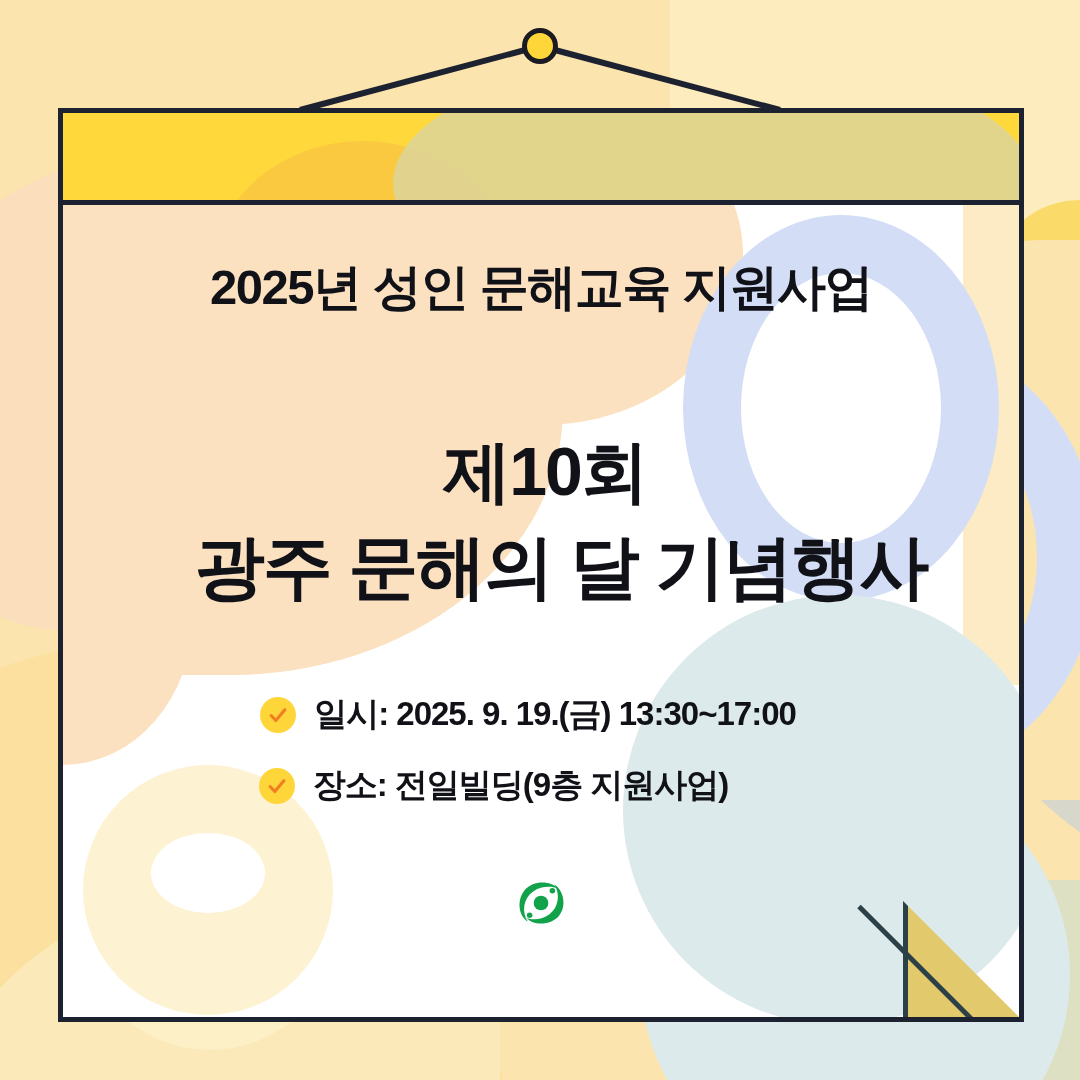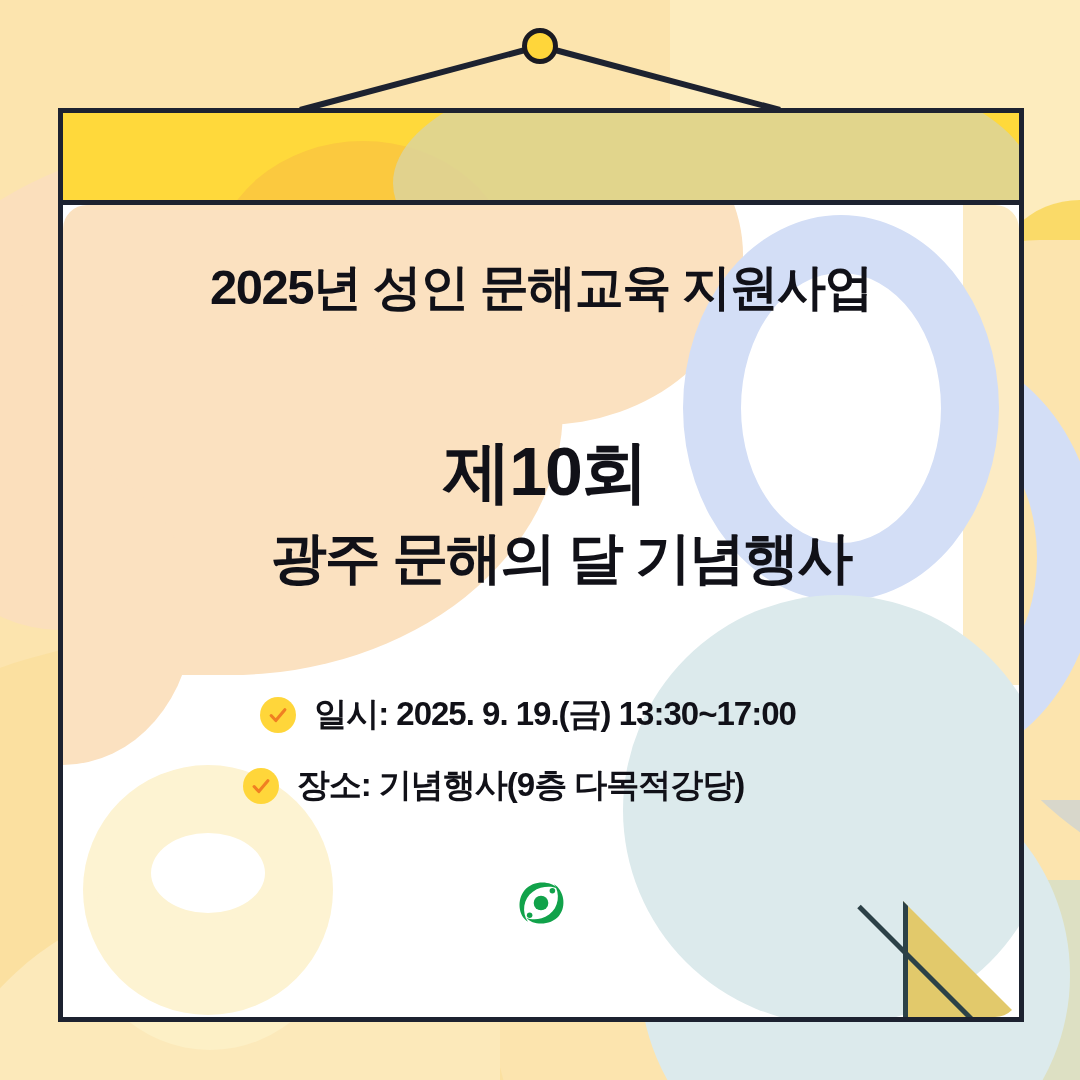--- a/index.html
+++ b/index.html
@@ -254,21 +254,20 @@
     background: #DCD49B;
     border-radius: 50%;
     opacity: .85;
   }
 
   .card-body {
     position: relative;
     height: 812px;
     background: #ffffff;
     overflow: hidden;
-    border-radius: 24px;
   }
   
   .inc {
     position: absolute;
     pointer-events: none;
   }
   .inc-peach-l {
     left: -200px;
     top: -90px;
     width: 700px;
@@ -384,21 +383,21 @@
     position: absolute;
     left: 8px;
     right: 0;
     top: 220px;
     font-size: 68px;
     font-weight: 900;
     line-height: 1.38;
     letter-spacing: -2px;
   }
   .title .line2 {
-    font-size: 56px;
+    font-size: 70px;
     display: block;
     margin-left: 32px;
   }
 
   .details {
     position: absolute;
     left: 0;
     right: 0;
     top: 487px;
     display: flex;
@@ -517,21 +516,21 @@
             </span>
             <span>일시: 2025. 9. 19.(금) 13:30~17:00</span>
           </div>
 
           <div class="detail-row row-place">
             <span class="check">
               <svg width="22" height="22" viewBox="0 0 24 24" aria-hidden="true">
                 <path d="M4.5 12.6 L9.6 18 L19.5 6.2" fill="none" stroke="#F07F22" stroke-width="3.4" stroke-linecap="round" stroke-linejoin="round"></path>
               </svg>
             </span>
-            <span>장소: 기념행사(9층 다목적강당)</span>
+            <span>장소: 전일빌딩(9층 지원사업)</span>
           </div>
 
         </div>
 
         <div class="org">
           <svg class="org-logo" viewBox="0 0 64 64">
             <path d="M52 14 C44 4, 22 4, 12 16 C2 28, 4 48, 16 55 C8 44, 10 26, 22 18 C32 11, 45 11, 52 14 Z" fill="#11A24A"></path>
             <path d="M14 50 C22 60, 44 60, 54 48 C64 36, 60 16, 48 9 C56 20, 54 38, 42 46 C32 53, 21 53, 14 50 Z" fill="#11A24A"></path>
             <circle cx="32" cy="32" r="9" fill="#11A24A"></circle>
             <circle cx="46" cy="17" r="3.4" fill="#11A24A"></circle>

